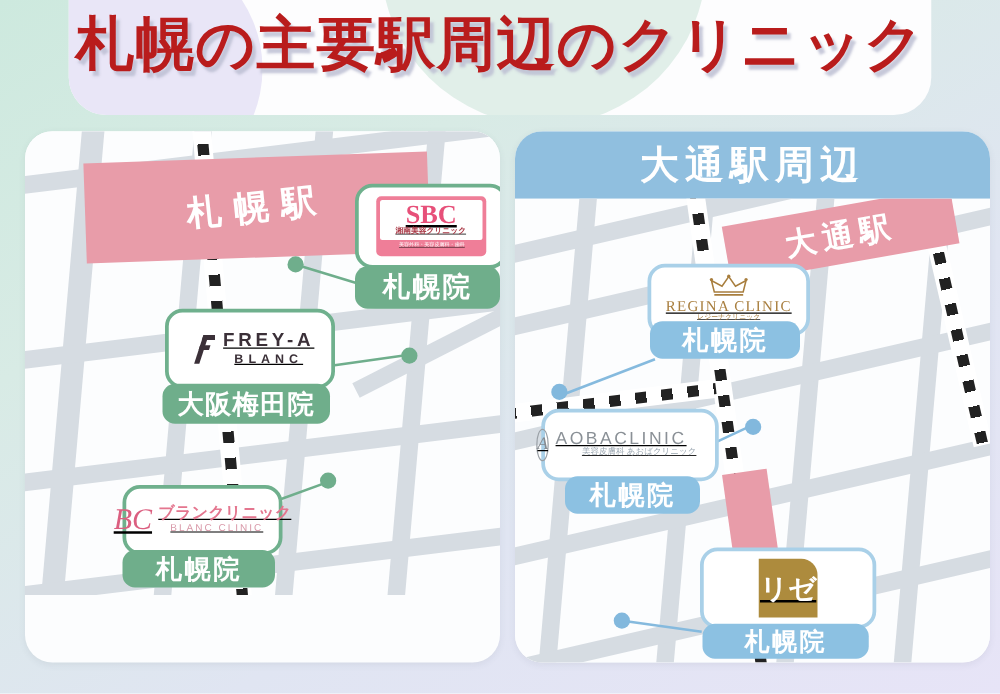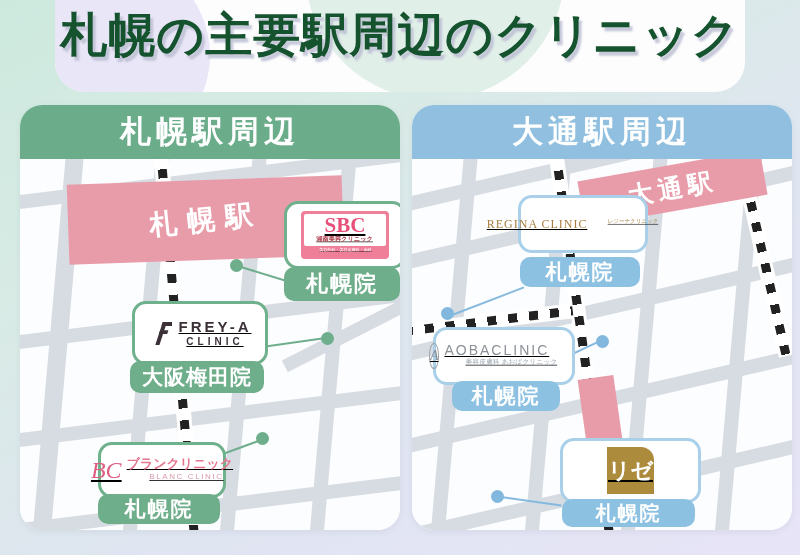--- a/index.html
+++ b/index.html
@@ -7,21 +7,21 @@
         font-family:"Liberation Sans","DejaVu Sans",sans-serif;
         background:linear-gradient(150deg,#cde9de 0%,#d8ebe5 30%,#e0e5f2 65%,#e7e4f7 100%);}
 
   
   .title-banner{position:absolute;left:55px;top:-30px;width:690px;height:122px;
         background:#fdfdfe;border-radius:30px;overflow:hidden;z-index:5;}
   .deco{position:absolute;border-radius:50%;}
   .deco-lav{left:-45px;top:-15px;width:200px;height:200px;background:#e9e6f7;}
   .deco-mint{left:250px;top:-130px;width:260px;height:260px;background:#e1efe9;}
   .page-title{position:absolute;left:0;right:0;top:34px;margin:0;text-align:center;
-        font-size:47px;font-weight:800;letter-spacing:1px;color:#14532d;
+        font-size:47px;font-weight:800;letter-spacing:1px;color:#b91c1c;
         text-shadow:3px 4px 2px rgba(188,190,210,.85);}
 
   
   .panel{position:absolute;top:105px;width:380px;height:425px;border-radius:22px;
         overflow:hidden;background:#fcfdfe;box-shadow:0 2px 6px rgba(60,80,90,.08);z-index:4;}
   .panel.left{left:20px;}
   .panel.right{left:412px;}
   .panel-header{height:54px;display:flex;align-items:center;justify-content:center;
         color:#fff;font-size:31px;font-weight:800;letter-spacing:5px;}
   .panel-header.green{background:#6bad8b;}
@@ -93,27 +93,27 @@
   .freya-mark{width:24px;height:32px;}
   .freya-text{display:flex;flex-direction:column;align-items:center;line-height:1.2;color:#3b3038;}
   .freya-main{font-size:15px;font-weight:700;letter-spacing:3px;}
   .freya-sub{font-size:10px;font-weight:700;letter-spacing:4px;}
 
   
   .blanc-card{left:78px;top:283px;width:122px;height:50px;gap:5px;}
   .blanc-badge{left:78px;top:335px;width:122px;height:30px;font-size:21px;}
   .blanc-mark{font-family:"Liberation Serif","DejaVu Serif",serif;font-style:italic;
         font-size:24px;color:#db5f80;line-height:1;}
-  .blanc-text{display:flex;flex-direction:column;align-items:flex-end;line-height:1.1;}
+  .blanc-text{display:flex;flex-direction:column;align-items:flex-start;line-height:1.1;}
   .blanc-main{font-size:13px;font-weight:700;color:#e4768f;white-space:nowrap;}
   .blanc-sub{font-size:10px;transform:scale(.8);transform-origin:center top;
         color:#d898a8;letter-spacing:2px;white-space:nowrap;}
 
   
-  .regina-card{left:106px;top:36px;width:124px;height:52px;flex-direction:row;line-height:1;}
+  .regina-card{left:106px;top:52px;width:124px;height:52px;flex-direction:column;line-height:1;}
   .regina-badge{left:108px;top:98px;width:120px;height:30px;font-size:21px;}
   .regina-crown{width:36px;height:20px;}
   .regina-main{font-family:"Liberation Serif","DejaVu Serif",serif;font-size:12px;
         color:#a87e3e;letter-spacing:1px;white-space:nowrap;}
   .regina-sub{font-size:10px;transform:scale(.55);transform-origin:center top;
         color:#a87e3e;white-space:nowrap;}
 
   
   .aoba-card{left:21px;top:168px;width:136px;height:52px;gap:5px;}
   .aoba-badge{left:40px;top:222px;width:108px;height:30px;font-size:21px;}
@@ -138,23 +138,20 @@
 
 <div class="page">
 
   <div class="title-banner">
     <div class="deco deco-lav"></div>
     <div class="deco deco-mint"></div>
     <h1 class="page-title">札幌の主要駅周辺のクリニック</h1>
   </div>
 
   <section class="panel left">
-    <header class="panel-header green">
-      <span>札幌駅周辺</span>
-    </header>
     <div class="map">
 
       <div class="st st-v" style="left:28px;width:18px;"></div>
       <div class="st st-v" style="left:118px;"></div>
       <div class="st st-v" style="left:215px;"></div>
       <div class="st st-v" style="left:305px;"></div>
       <div class="st st-h" style="top:12px;"></div>
       <div class="st st-h" style="top:152px;"></div>
       <div class="st st-h" style="top:250px;"></div>
       <div class="st st-h" style="top:340px;"></div>
@@ -189,21 +186,21 @@
       <div class="card g freya-card">
         <svg class="freya-mark" viewBox="0 0 26 30">
           <g fill="#3b3038" transform="translate(7,0) skewX(-18)">
             <rect x="10" y="3" width="4.5" height="25"></rect>
             <rect x="10" y="3" width="12" height="4.5"></rect>
             <rect x="10" y="12" width="9" height="4"></rect>
           </g>
         </svg>
         <div class="freya-text">
           <span class="freya-main">FREY-A</span>
-          <span class="freya-sub">CLINIC</span>
+          <span class="freya-sub">BLANC</span>
         </div>
       </div>
       <div class="badge g freya-badge">
         <span>大阪梅田院</span>
       </div>
 
       <div class="card g blanc-card">
         <span class="blanc-mark">BC</span>
         <div class="blanc-text">
           <span class="blanc-main">ブランクリニック</span>

